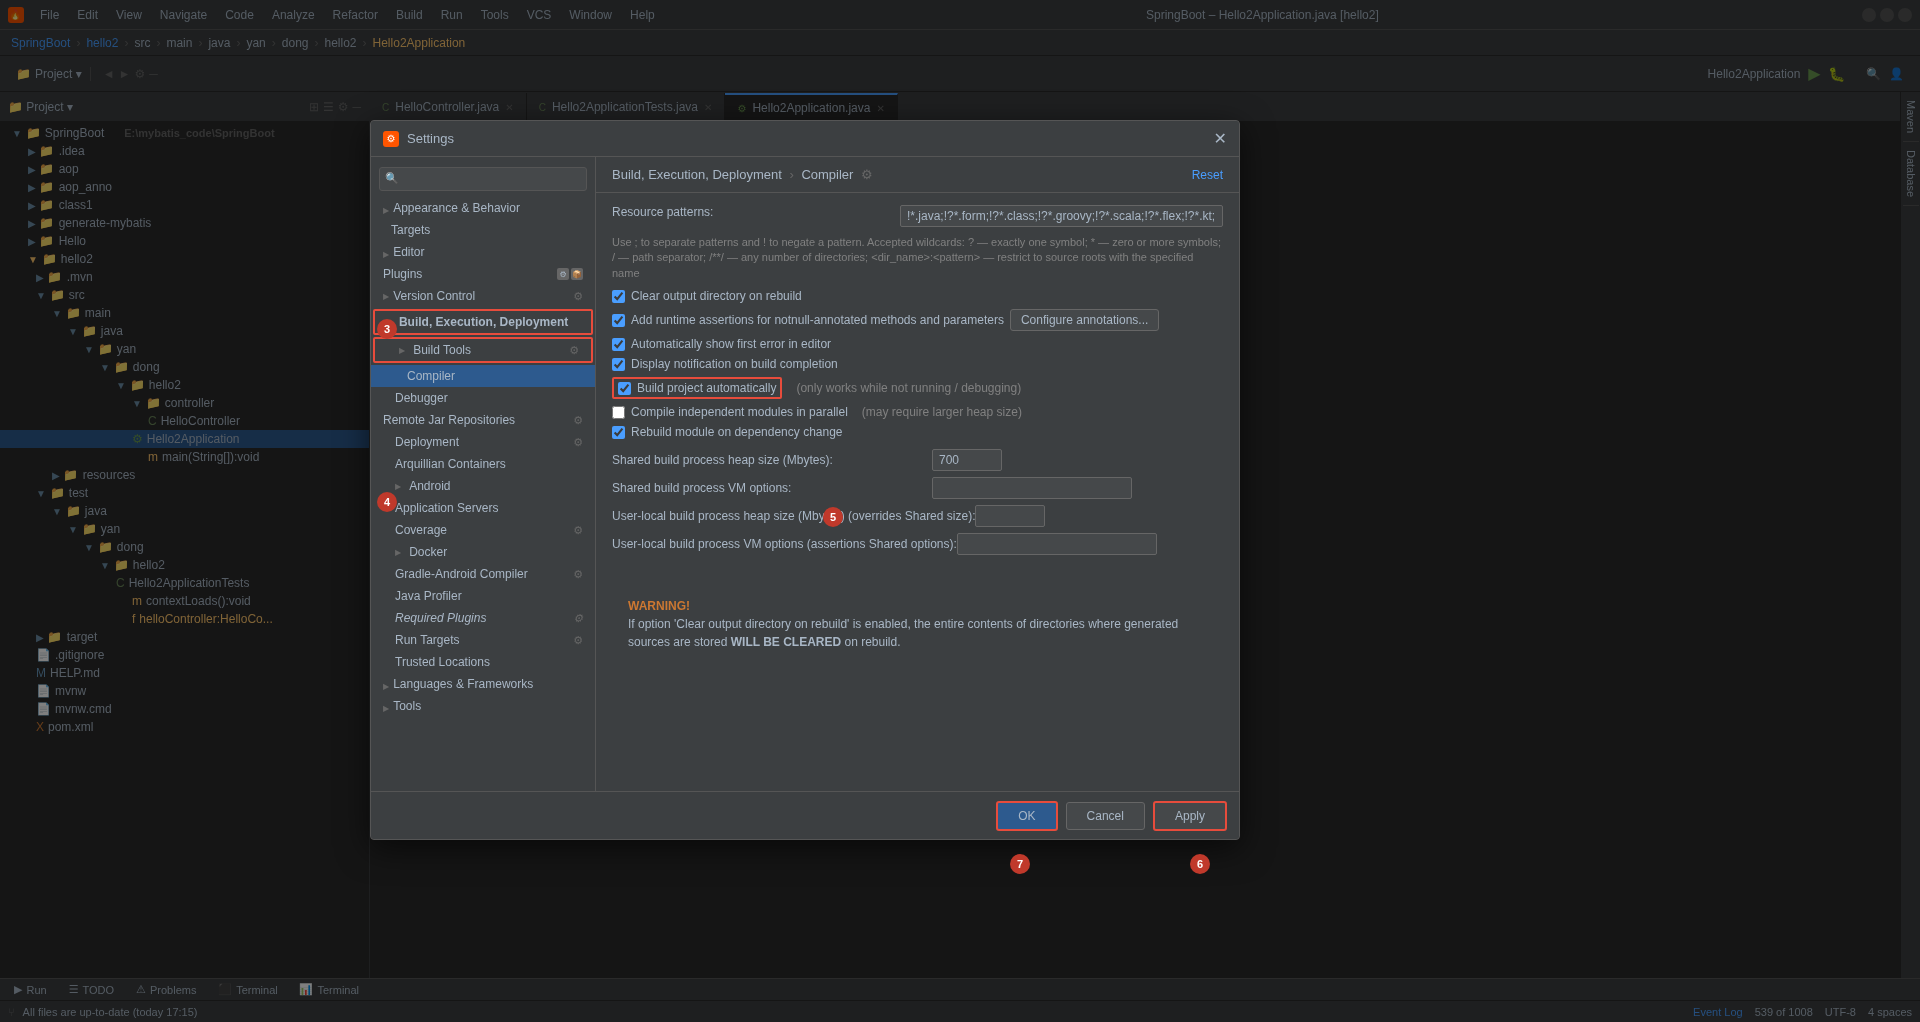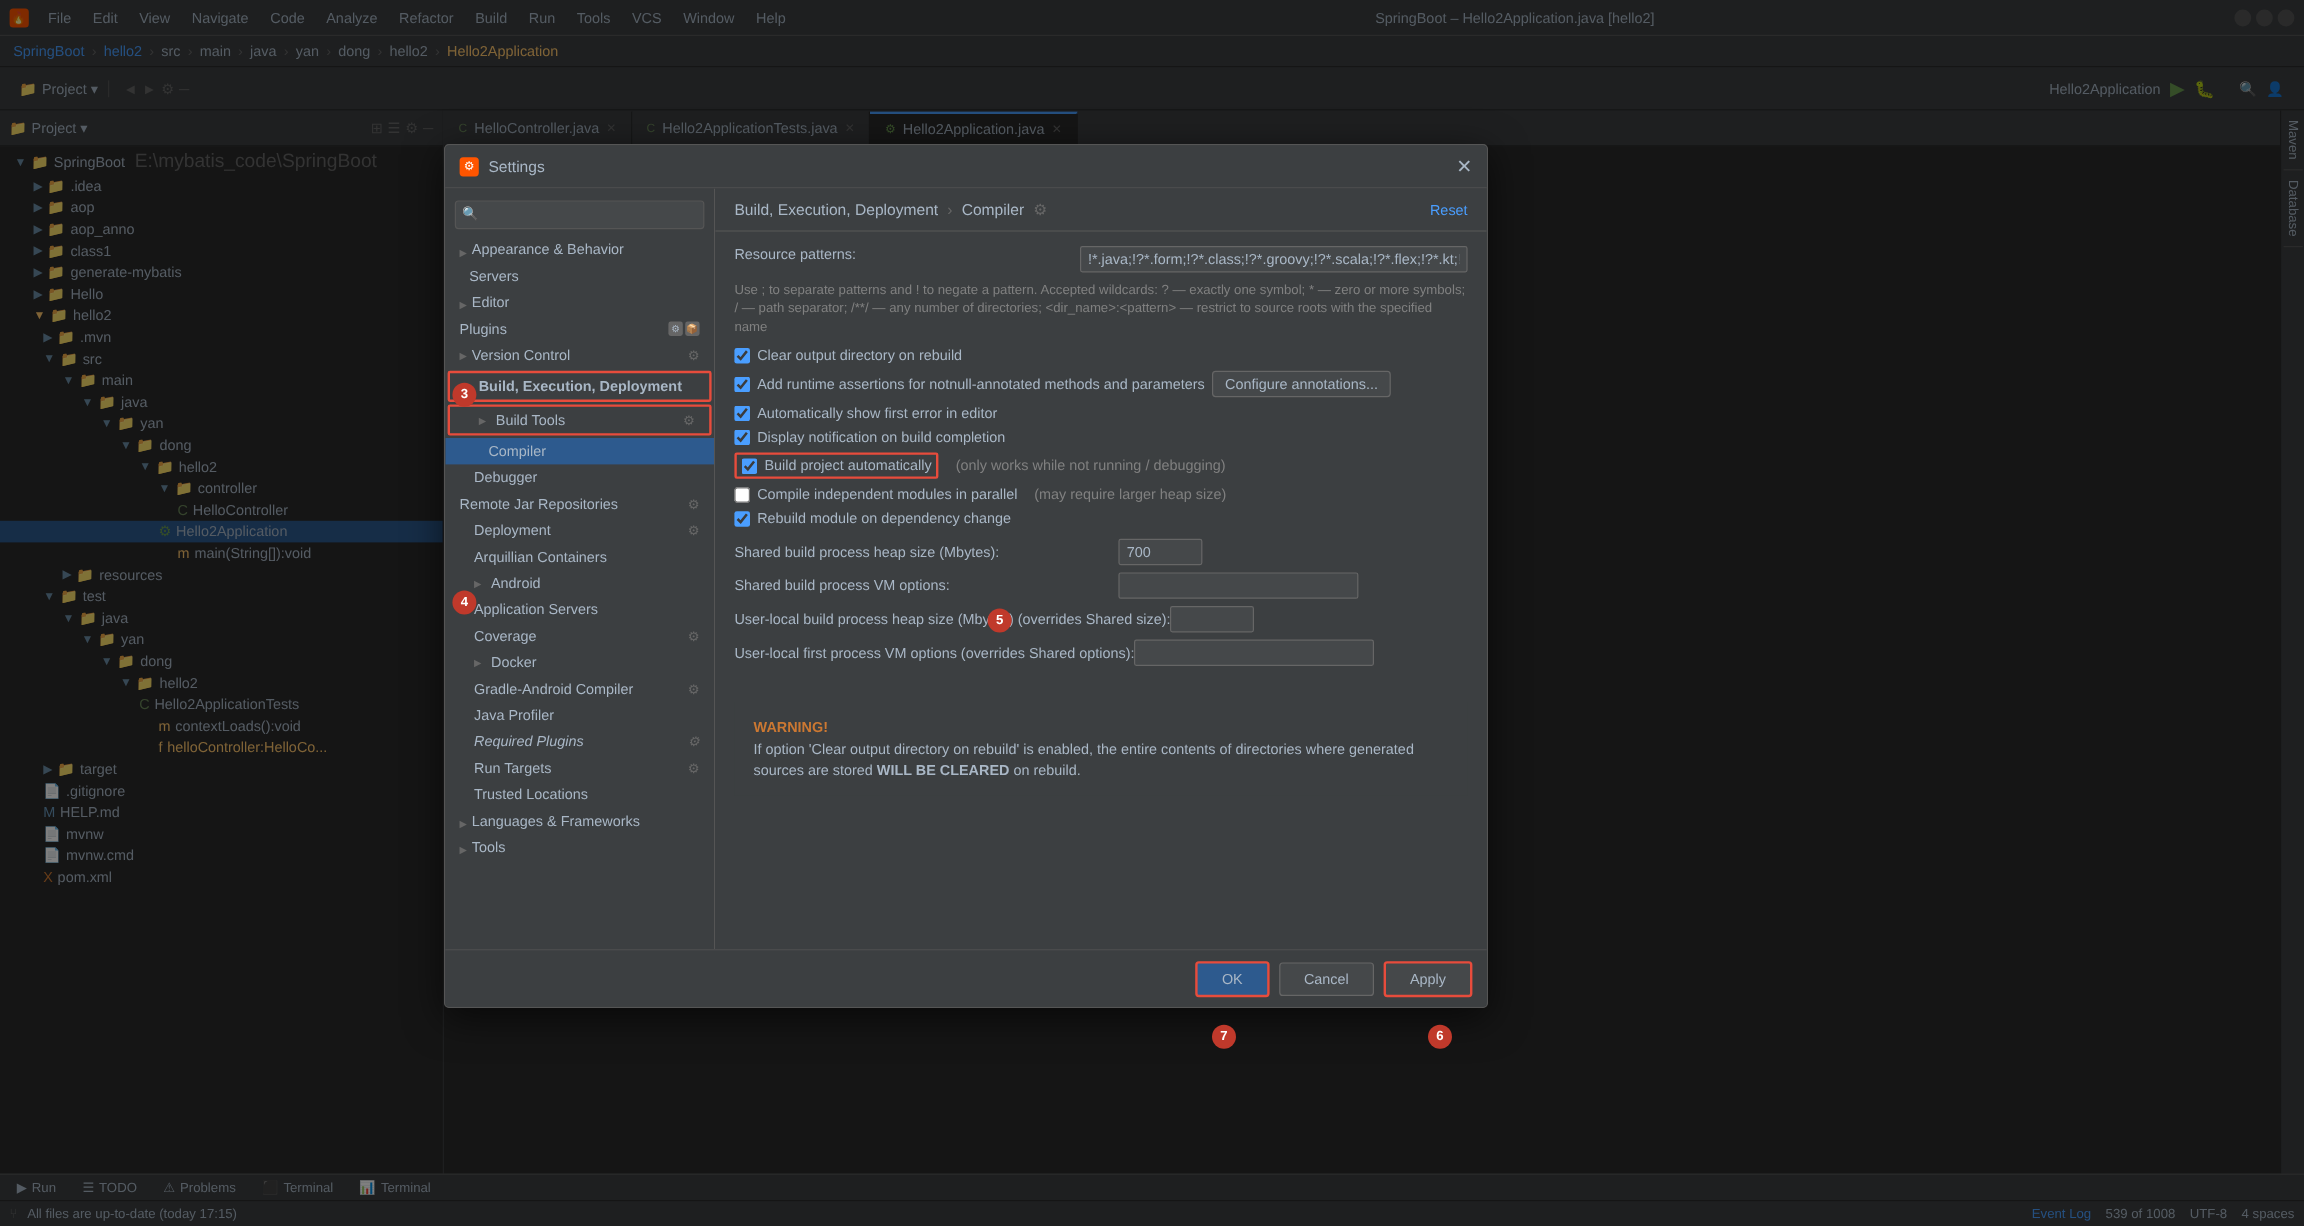--- a/index.html
+++ b/index.html
@@ -603,21 +603,21 @@
         <span style="color:#666;font-size:12px;">⚙</span>
         <span style="color:#666;font-size:12px;">─</span>
       </span>
     </div>
     <div id="project-tree">
       <div class="tree-item">
         <span style="display:inline-block;width:8px"></span>
         <span class="icon folder-icon">▼</span>
         <span style="color:#6d8fa8;margin-right:4px;">📁</span>
         <span style="color:#a9b7c6;">SpringBoot</span>
-        <span style="color:#666;font-size:16px;margin-left:8px;">E:\mybatis_code\SpringBoot</span>
+        <span style="color:#666;font-size:11px;margin-left:20px;font-weight:bold;">E:\mybatis_code\SpringBoot</span>
       </div>
       <div class="tree-item">
         <span style="display:inline-block;width:24px"></span>
         <span class="icon folder-icon">▶</span>
         <span style="color:#6d8fa8;margin-right:4px;">📁</span>.idea
       </div>
       <div class="tree-item">
         <span style="display:inline-block;width:24px"></span>
         <span class="icon folder-icon">▶</span>
         <span style="color:#6d8fa8;margin-right:4px;">📁</span>aop
@@ -831,21 +831,21 @@
       <div id="settings-nav">
         <div id="settings-search" style="position:relative;margin:6px 8px;">
           <span style="position:absolute;left:6px;top:5px;color:#666;font-size:11px;">🔍</span>
           <input type="text" style="width: 100%; background: rgb(69, 72, 74); border: 1px solid rgb(85, 85, 85); border-radius: 3px; padding: 4px 6px 4px 22px; color: rgb(169, 183, 198); font-size: 12px; outline: none;">
         </div>
 
         <div class="settings-nav-item has-arrow">
           <span>Appearance &amp; Behavior</span>
         </div>
         <div class="settings-nav-item" style="padding-left:20px;">
-          <span>Servers</span>
+          <span>Targets</span>
         </div>
         <div class="settings-nav-item has-arrow">
           <span>Editor</span>
         </div>
         <div class="settings-nav-item" style="display:flex;align-items:center;">
           <span>Plugins</span>
           <div class="plugin-icons">
             <div class="plugin-icon">⚙</div>
             <div class="plugin-icon">📦</div>
           </div>
@@ -995,21 +995,21 @@
           </div>
           <div class="heap-row">
             <span class="heap-label">Shared build process VM options:</span>
             <input type="text" class="vm-input" value="" style="">
           </div>
           <div class="heap-row">
             <span class="heap-label">User-local build process heap size (Mbytes) (overrides Shared size):</span>
             <input type="text" class="heap-input" value="" style="">
           </div>
           <div class="heap-row">
-            <span class="heap-label">User-local first process VM options (overrides Shared options):</span>
+            <span class="heap-label">User-local build process VM options (assertions Shared options):</span>
             <input type="text" class="vm-input" value="" style="">
           </div>
         </div>
 
         <div id="warning-box" style="padding:12px 16px;">
           <div class="warning-text">
             <span class="warning-title">WARNING!</span><br>
             If option 'Clear output directory on rebuild' is enabled, the entire contents of directories where generated sources are stored <span class="warning-bold">WILL BE CLEARED</span> on rebuild.
           </div>
         </div>

